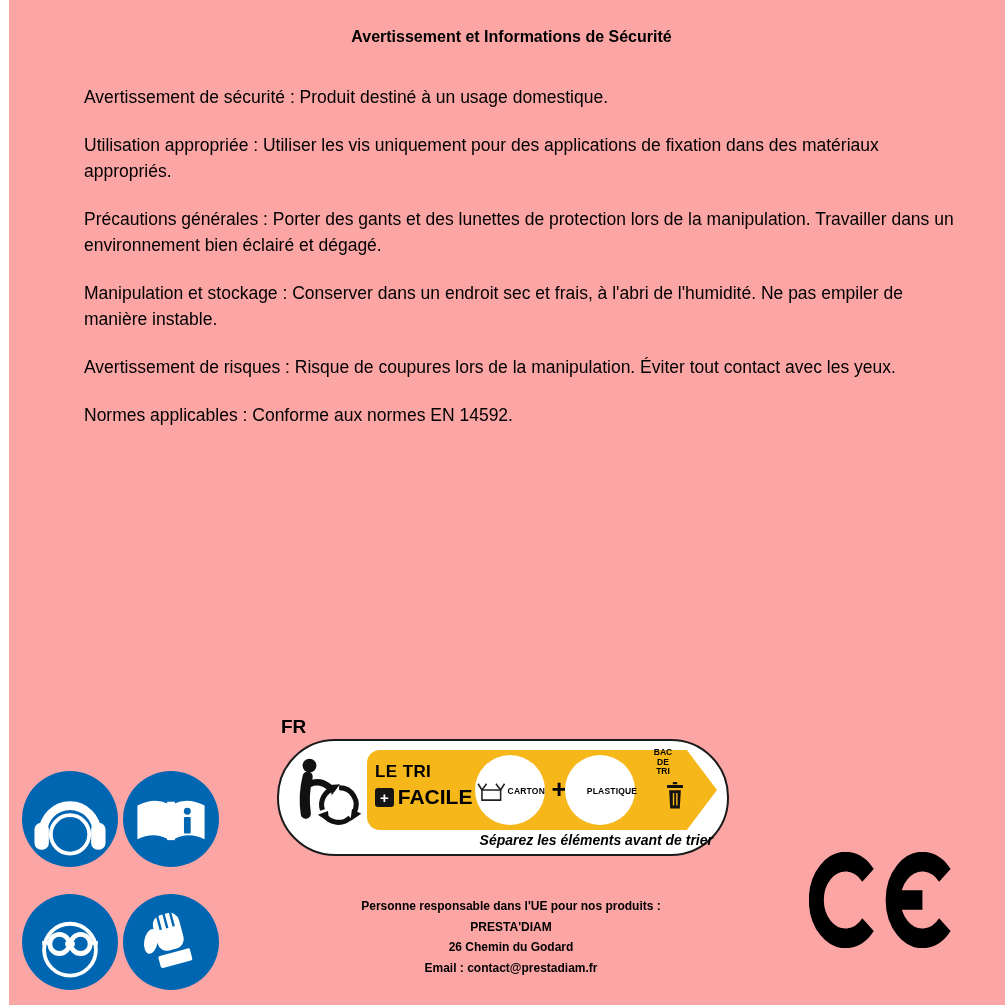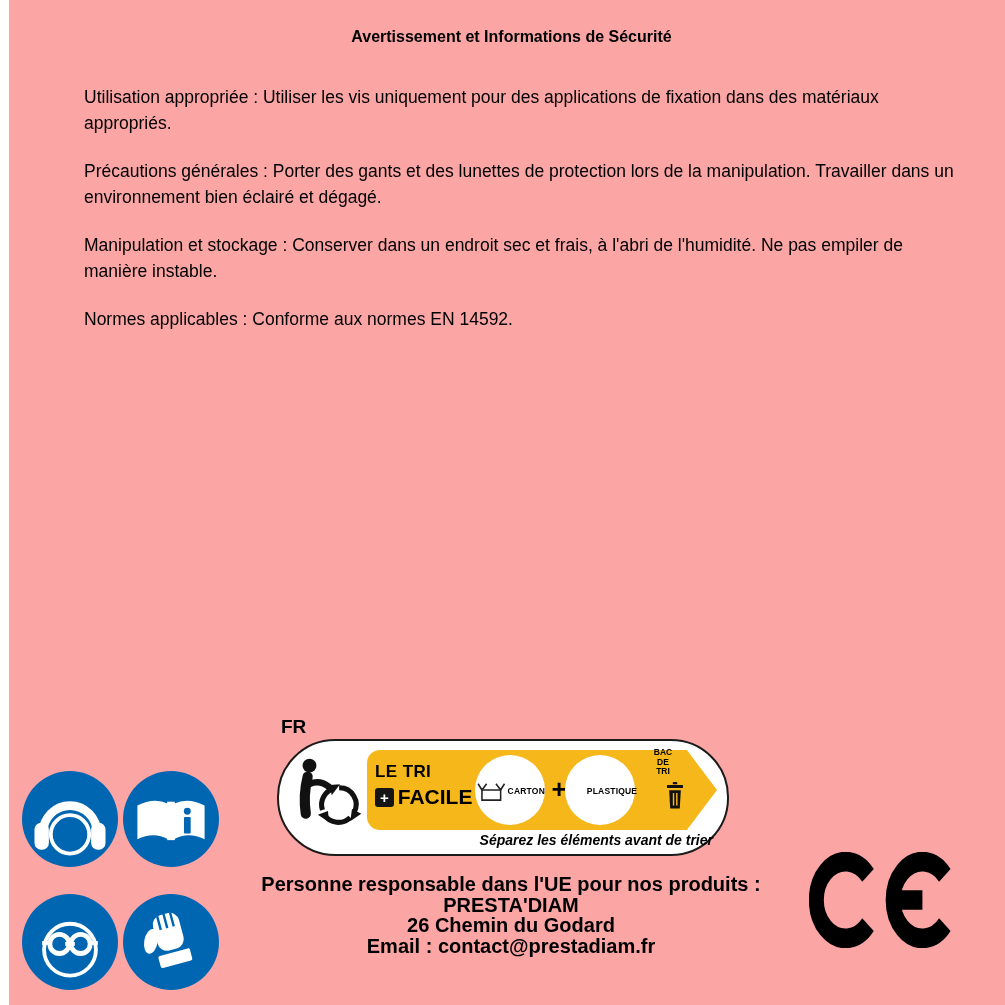--- a/index.html
+++ b/index.html
@@ -36,37 +36,39 @@
   .mat-circle.plastique{left:286px;gap:24px;}
   .mat-label{font-size:8.5px;font-weight:800;margin-top:1px;letter-spacing:.2px;}
   .plus-sign{position:absolute;left:264px;top:33px;width:32px;text-align:center;
              font-size:26px;font-weight:800;}
   .bac-text{position:absolute;left:2px;top:7px;width:28px;text-align:center;
             font-size:8.5px;font-weight:800;line-height:9.5px;}
   .bin-svg{position:absolute;left:5px;top:37px;width:22px;height:36px;}
   .tagline{position:absolute;right:14px;bottom:6px;font-size:14px;font-weight:bold;font-style:italic;}
 
   
-  .contact{position:absolute;left:252px;top:874px;width:500px;text-align:center;
-           font-size:20px;font-weight:bold;line-height:20.5px;}
+  .contact{position:absolute;left:252px;top:896px;width:500px;text-align:center;
+           font-size:12px;font-weight:bold;line-height:20.5px;}
 
   
   .ce{position:absolute;left:800px;top:852px;width:150px;height:96px;}
 </style>
 </head>
 <body>
 
 <div class="page">
 
   <h1 class="doc-title">Avertissement et Informations de Sécurité</h1>
 
   <div class="doc-body">
+    <p>Avertissement de sécurité : Produit destiné à un usage domestique.</p>
     <p>Utilisation appropriée : Utiliser les vis uniquement pour des applications de fixation dans des matériaux appropriés.</p>
     <p>Précautions générales : Porter des gants et des lunettes de protection lors de la manipulation. Travailler dans un environnement bien éclairé et dégagé.</p>
     <p>Manipulation et stockage : Conserver dans un endroit sec et frais, à l'abri de l'humidité. Ne pas empiler de manière instable.</p>
+    <p>Avertissement de risques : Risque de coupures lors de la manipulation. Éviter tout contact avec les yeux.</p>
     <p>Normes applicables : Conforme aux normes EN 14592.</p>
   </div>
 
   <div class="pictos">
     <div class="picto">
       <svg width="96" height="96" viewBox="0 0 100 100">
         <circle cx="50" cy="50" r="50" fill="#0066B2"></circle>
         <circle cx="50" cy="66" r="20" stroke="#fff" stroke-width="4" fill="none"></circle>
         <path d="M22 64 A28 28 0 1 1 78 64" stroke="#fff" stroke-width="9" fill="none" stroke-linecap="round"></path>
         <rect x="13" y="54" width="15" height="28" rx="7" fill="#fff"></rect>

